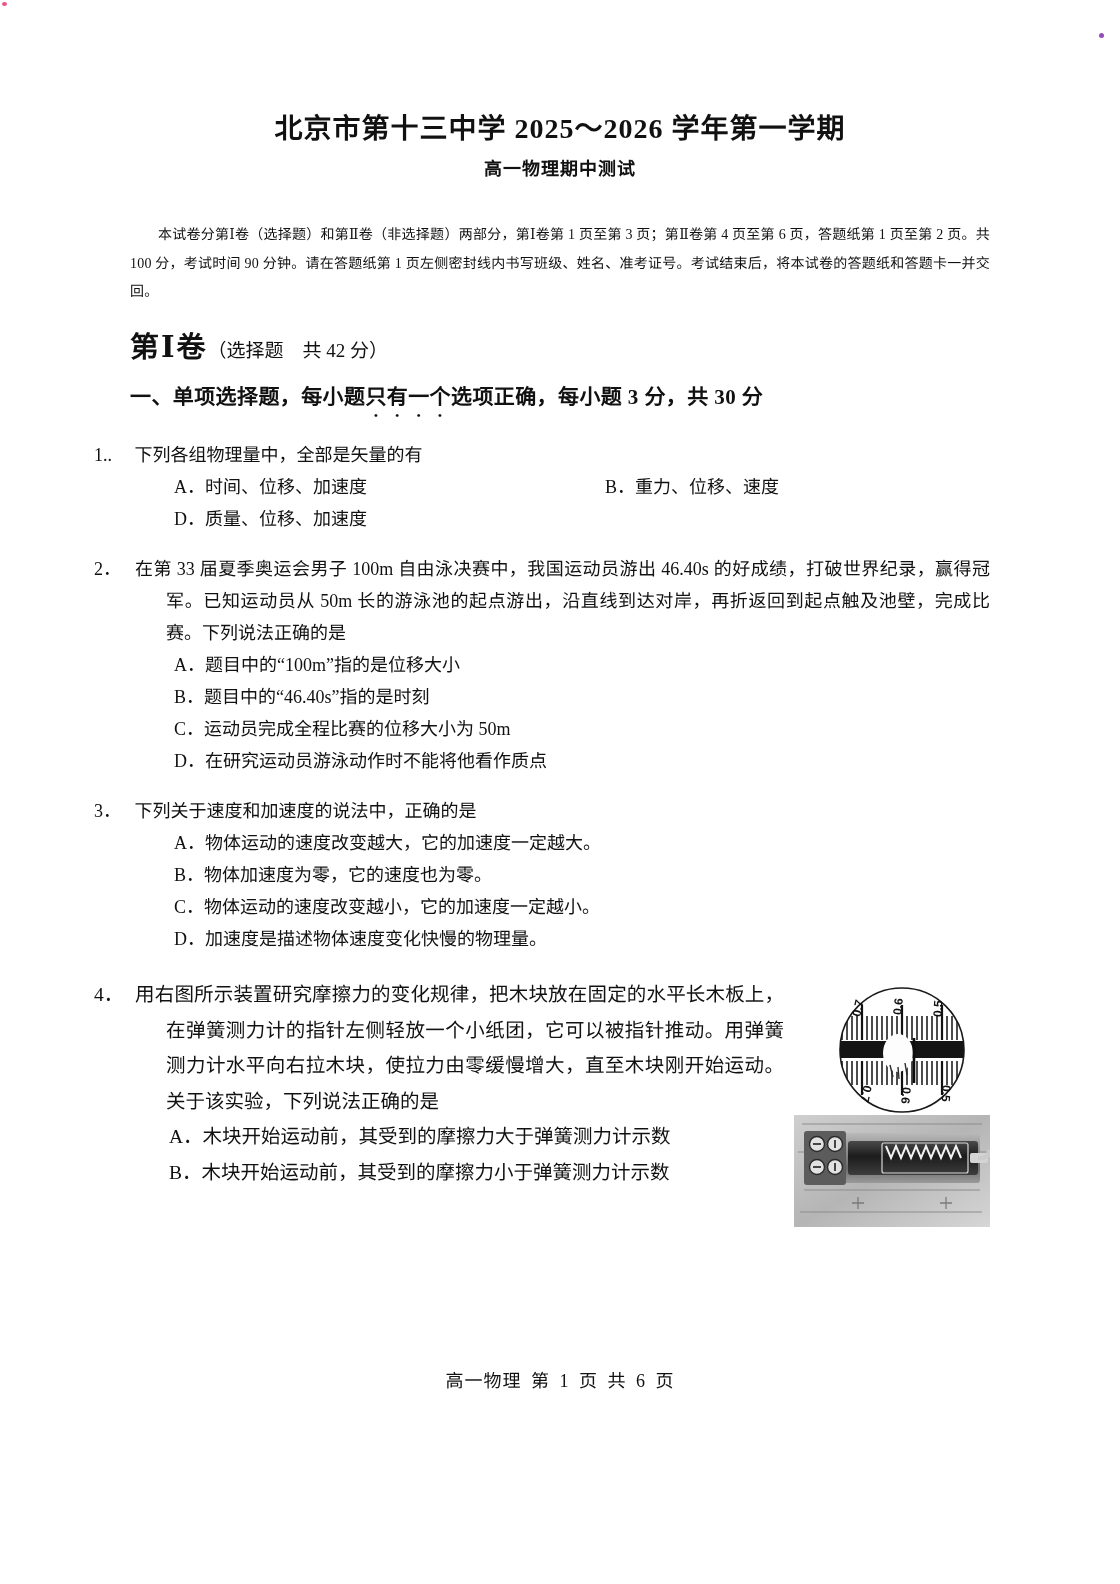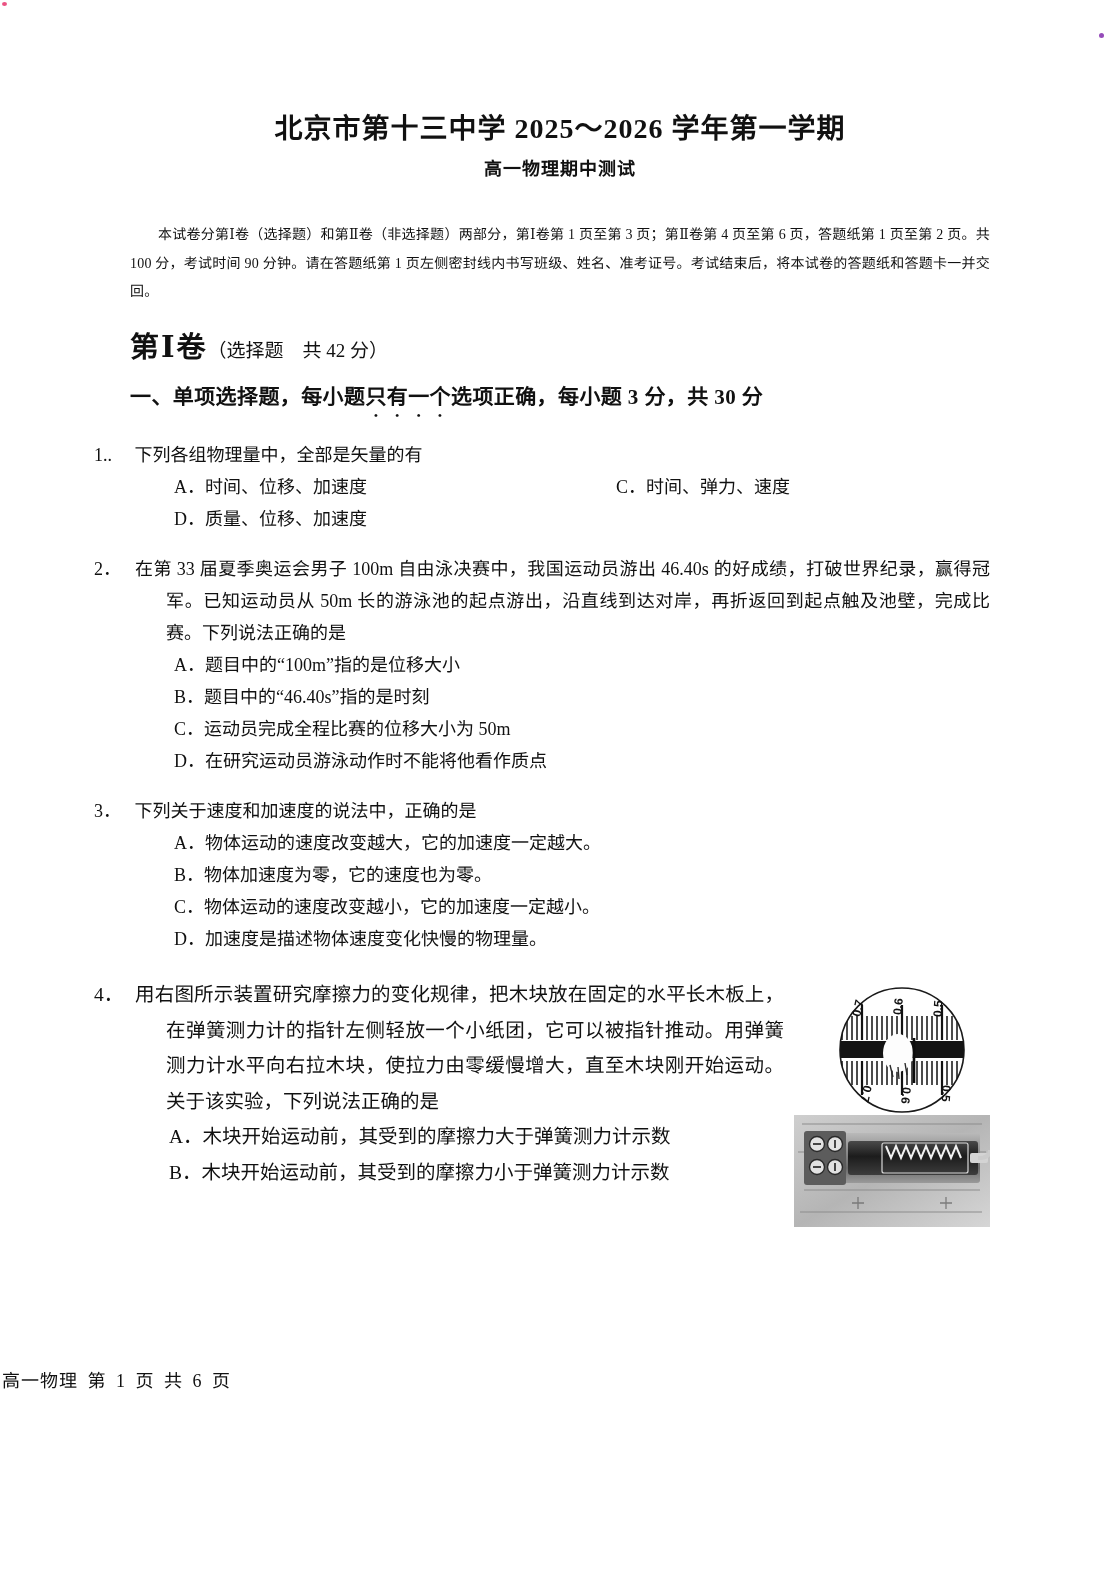--- a/index.html
+++ b/index.html
@@ -128,21 +128,21 @@
   }
   .opt-wrap {
     padding-left: 30px;
     text-indent: -30px;
   }
 
   
   .opts-grid {
     display: grid;
     grid-template-columns: 430px 1fr;
-    column-gap: 12px;
+    column-gap: 1px;
     padding-left: 44px;
   }
 
   
   .q4 {
     position: relative;
     margin-top: 22px;
   }
   .q4-fig {
     float: right;
@@ -172,21 +172,21 @@
     left: 0; top: 0;
     width: 196px;
     height: 248px;
   }
 
   .footer {
     position: absolute;
     left: 0;
     right: 0;
     top: 1366px;
-    text-align: left;
+    text-align: center;
     font-size: 18px;
     letter-spacing: 1px;
   }
   .footer span { margin: 0 2px; }
 </style>
 </head>
 <body>
 
 <div class="page">
 
@@ -205,21 +205,21 @@
     <div class="section-head">
       <span class="juan">第Ⅰ卷</span><span class="juan-sub">（选择题　共 42 分）</span>
     </div>
 
     <div class="part-head"><span>一、单项选择题，每小题</span><span class="emph-dots">只有一个</span><span>选项正确，每小题 3 分，共 30 分</span></div>
 
     <div class="q">
       <div class="q-stem"><span class="q-num">1..</span> <span>下列各组物理量中，全部是矢量的有</span></div>
       <div class="opts-grid">
         <div class="opt">A．时间、位移、加速度</div>
-        <div class="opt">C．时间、弹力、速度</div>
+        <div class="opt">B．重力、位移、速度</div>
         <div class="opt">D．质量、位移、加速度</div>
       </div>
     </div>
 
     <div class="q">
       <div class="q-stem"><span class="q-num">2．</span> <span>在第 33 届夏季奥运会男子 100m 自由泳决赛中，我国运动员游出 46.40s 的好成绩，打破世界纪录，赢得冠军。已知运动员从 50m 长的游泳池的起点游出，沿直线到达对岸，再折返回到起点触及池壁，完成比赛。下列说法正确的是</span></div>
       <div class="opts">
         <div class="opt opt-wrap">A．题目中的“100m”指的是位移大小</div>
         <div class="opt opt-wrap">B．题目中的“46.40s”指的是时刻</div>
         <div class="opt opt-wrap">C．运动员完成全程比赛的位移大小为 50m</div>

